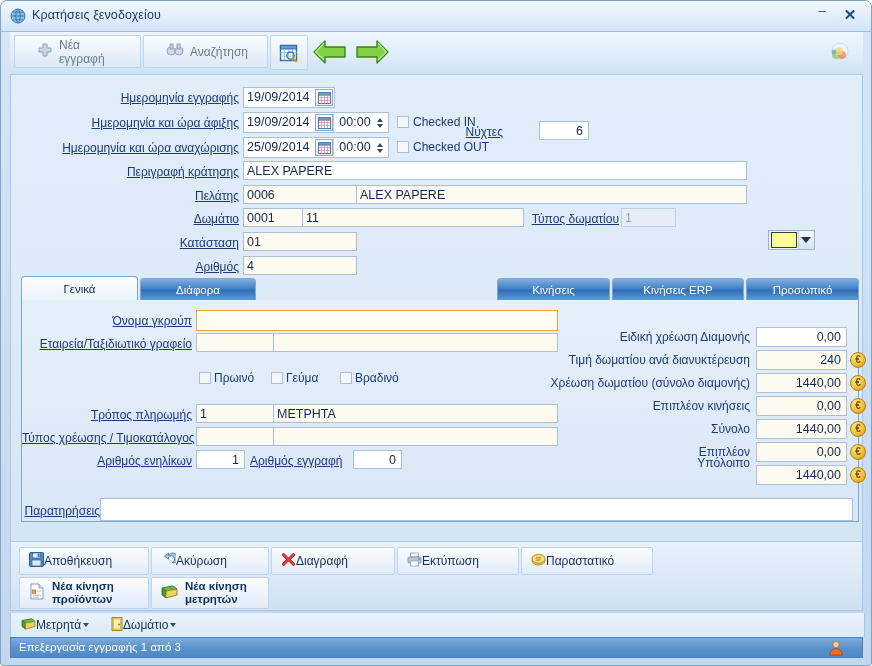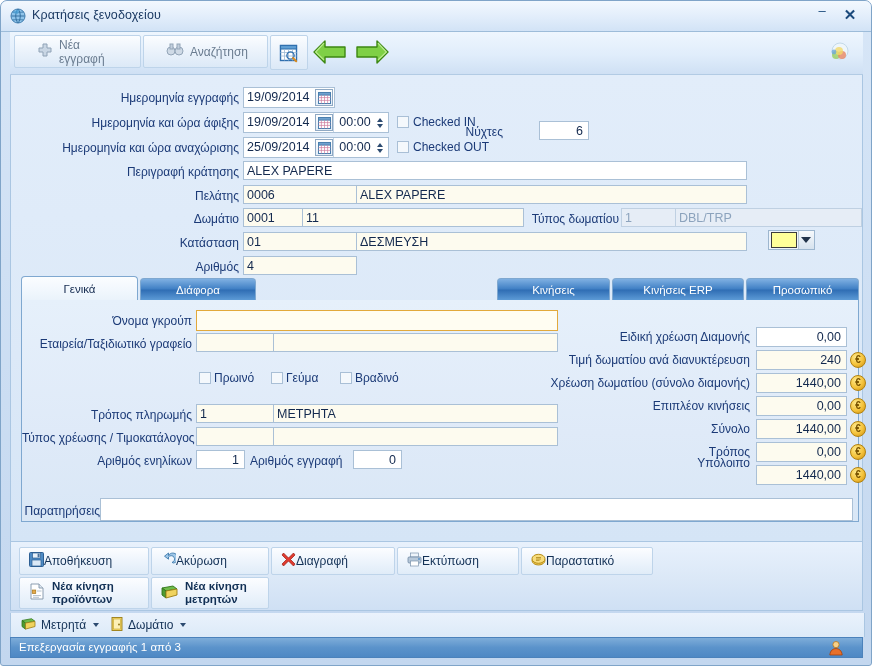--- a/index.html
+++ b/index.html
@@ -77,21 +77,21 @@
     width: 853px; height: 466px;
     background: linear-gradient(180deg,#e2edfa 0%,#dce9f8 60%,#d5e5f6 100%);
     border-left: 1px solid #aac6e2;
     border-right: 1px solid #aac6e2;
     box-sizing: border-box;
   }
 
   
   .lbl {
     position: absolute; color: #1b3a77; font-size: 12px;
-    text-align: right; white-space: nowrap; line-height: 17px;
+    text-align: right; white-space: nowrap; line-height: 17px; text-decoration: underline;
   }
   .inp {
     position: absolute; box-sizing: border-box;
     border: 1px solid #aac0d6; background: #ffffff;
     color: #13294e; font-size: 12.5px;
     padding: 1px 3px; line-height: 16px; height: 19px;
     font-family: "Liberation Sans", sans-serif;
   }
   .inp.cream { background: #fdfbef; }
   .inp.grey  { background: #e6edf6; color:#8ca3bd; border-color:#bfd0e2;}
@@ -176,21 +176,21 @@
   }
 
   
   #menubar {
     position:absolute; left:9px; top:612px; width:853px; height:24px;
     background: linear-gradient(180deg,#eaf2fc 0%,#dceaf8 100%);
     border-left:1px solid #aac6e2; border-right:1px solid #aac6e2;
   }
   .menuitem {
     position:absolute; top:3px; height:18px;
-    display:flex; align-items:center; gap:5px;
+    display:flex; align-items:center; 
     color:#123055; font-size:12px;
   }
   .caret { width:0;height:0;border-left:3.5px solid transparent;border-right:3.5px solid transparent;border-top:4px solid #2c4a70; margin-left:2px;}
 
   
   #statusbar {
     position:absolute; left:9px; top:636px; width:853px; height:21px;
     background: linear-gradient(180deg,#7eadd9 0%,#5b93cb 50%,#4e88c4 100%);
     border:1px solid #4b82bb; box-sizing:border-box;
     color:#ffffff; font-size:11.5px;
@@ -347,25 +347,23 @@
 
     <div class="lbl" style="left:60px; top:113px; width:168px;">Πελάτης</div>
     <div class="inp cream" style="left:232px; top:110px; width:114px;">0006</div>
     <div class="inp cream" style="left:345px; top:110px; width:391px;">ALEX PAPERE</div>
 
     <div class="lbl" style="left:60px; top:136px; width:168px;">Δωμάτιο</div>
     <div class="inp cream" style="left:232px; top:133px; width:60px;">0001</div>
     <div class="inp cream" style="left:291px; top:133px; width:222px;">11</div>
     <div class="lbl" style="left:516px; top:136px; width:92px;">Τύπος δωματίου</div>
     <div class="inp grey" style="left:610px; top:133px; width:55px;">1</div>
-    <div class="inp grey" style="left:664px; top:133px; width:187px;">DBL/TRP</div>
 
     <div class="lbl" style="left:60px; top:160px; width:168px;">Κατάσταση</div>
     <div class="inp cream" style="left:232px; top:157px; width:114px;">01</div>
-    <div class="inp cream" style="left:345px; top:157px; width:391px;">ΔΕΣΜΕΥΣΗ</div>
 
     <div style="position:absolute;left:757px;top:155px;width:47px;height:20px;box-sizing:border-box;
                 border:1px solid #9db6cf;background:#eef4fa;display:flex;align-items:center;">
       <div style="width:26px;height:14px;margin-left:2px;border:1px solid #3c3c3c;background:#ffff99;"></div>
       <div style="width:17px;height:18px;margin-left:1px;background:linear-gradient(180deg,#f6f9fc,#d6e2ee);
                   border-left:1px solid #b7c8d9;display:flex;align-items:center;justify-content:center;">
         <span style="display:block;width:0;height:0;border-left:5px solid transparent;border-right:5px solid transparent;border-top:6px solid #20324a;"></span>
       </div>
     </div>
 
@@ -425,21 +423,21 @@
         <div class="euro" style="left:828px; top:75px;">€</div>
 
         <div class="moneylbl" style="left:400px; top:99px; width:328px;">Επιπλέον κινήσεις</div>
         <div class="inp cream num" style="left:734px; top:96px; width:91px; height:20px;">0,00</div>
         <div class="euro" style="left:828px; top:98px;">€</div>
 
         <div class="moneylbl" style="left:400px; top:122px; width:328px;">Σύνολο</div>
         <div class="inp cream num" style="left:734px; top:119px; width:91px; height:20px;">1440,00</div>
         <div class="euro" style="left:828px; top:121px;">€</div>
 
-        <div class="moneylbl" style="left:400px; top:145px; width:328px;">Τρόπος</div>
+        <div class="moneylbl" style="left:400px; top:145px; width:328px;">Επιπλέον</div>
         <div class="inp cream num" style="left:734px; top:142px; width:91px; height:20px;">0,00</div>
         <div class="euro" style="left:828px; top:144px;">€</div>
 
         <div class="moneylbl" style="left:400px; top:156px; width:328px;">Υπόλοιπο</div>
         <div class="inp cream num" style="left:734px; top:165px; width:91px; height:20px;">1440,00</div>
         <div class="euro" style="left:828px; top:167px;">€</div>
       </div>
     </div>
   </div>
 

